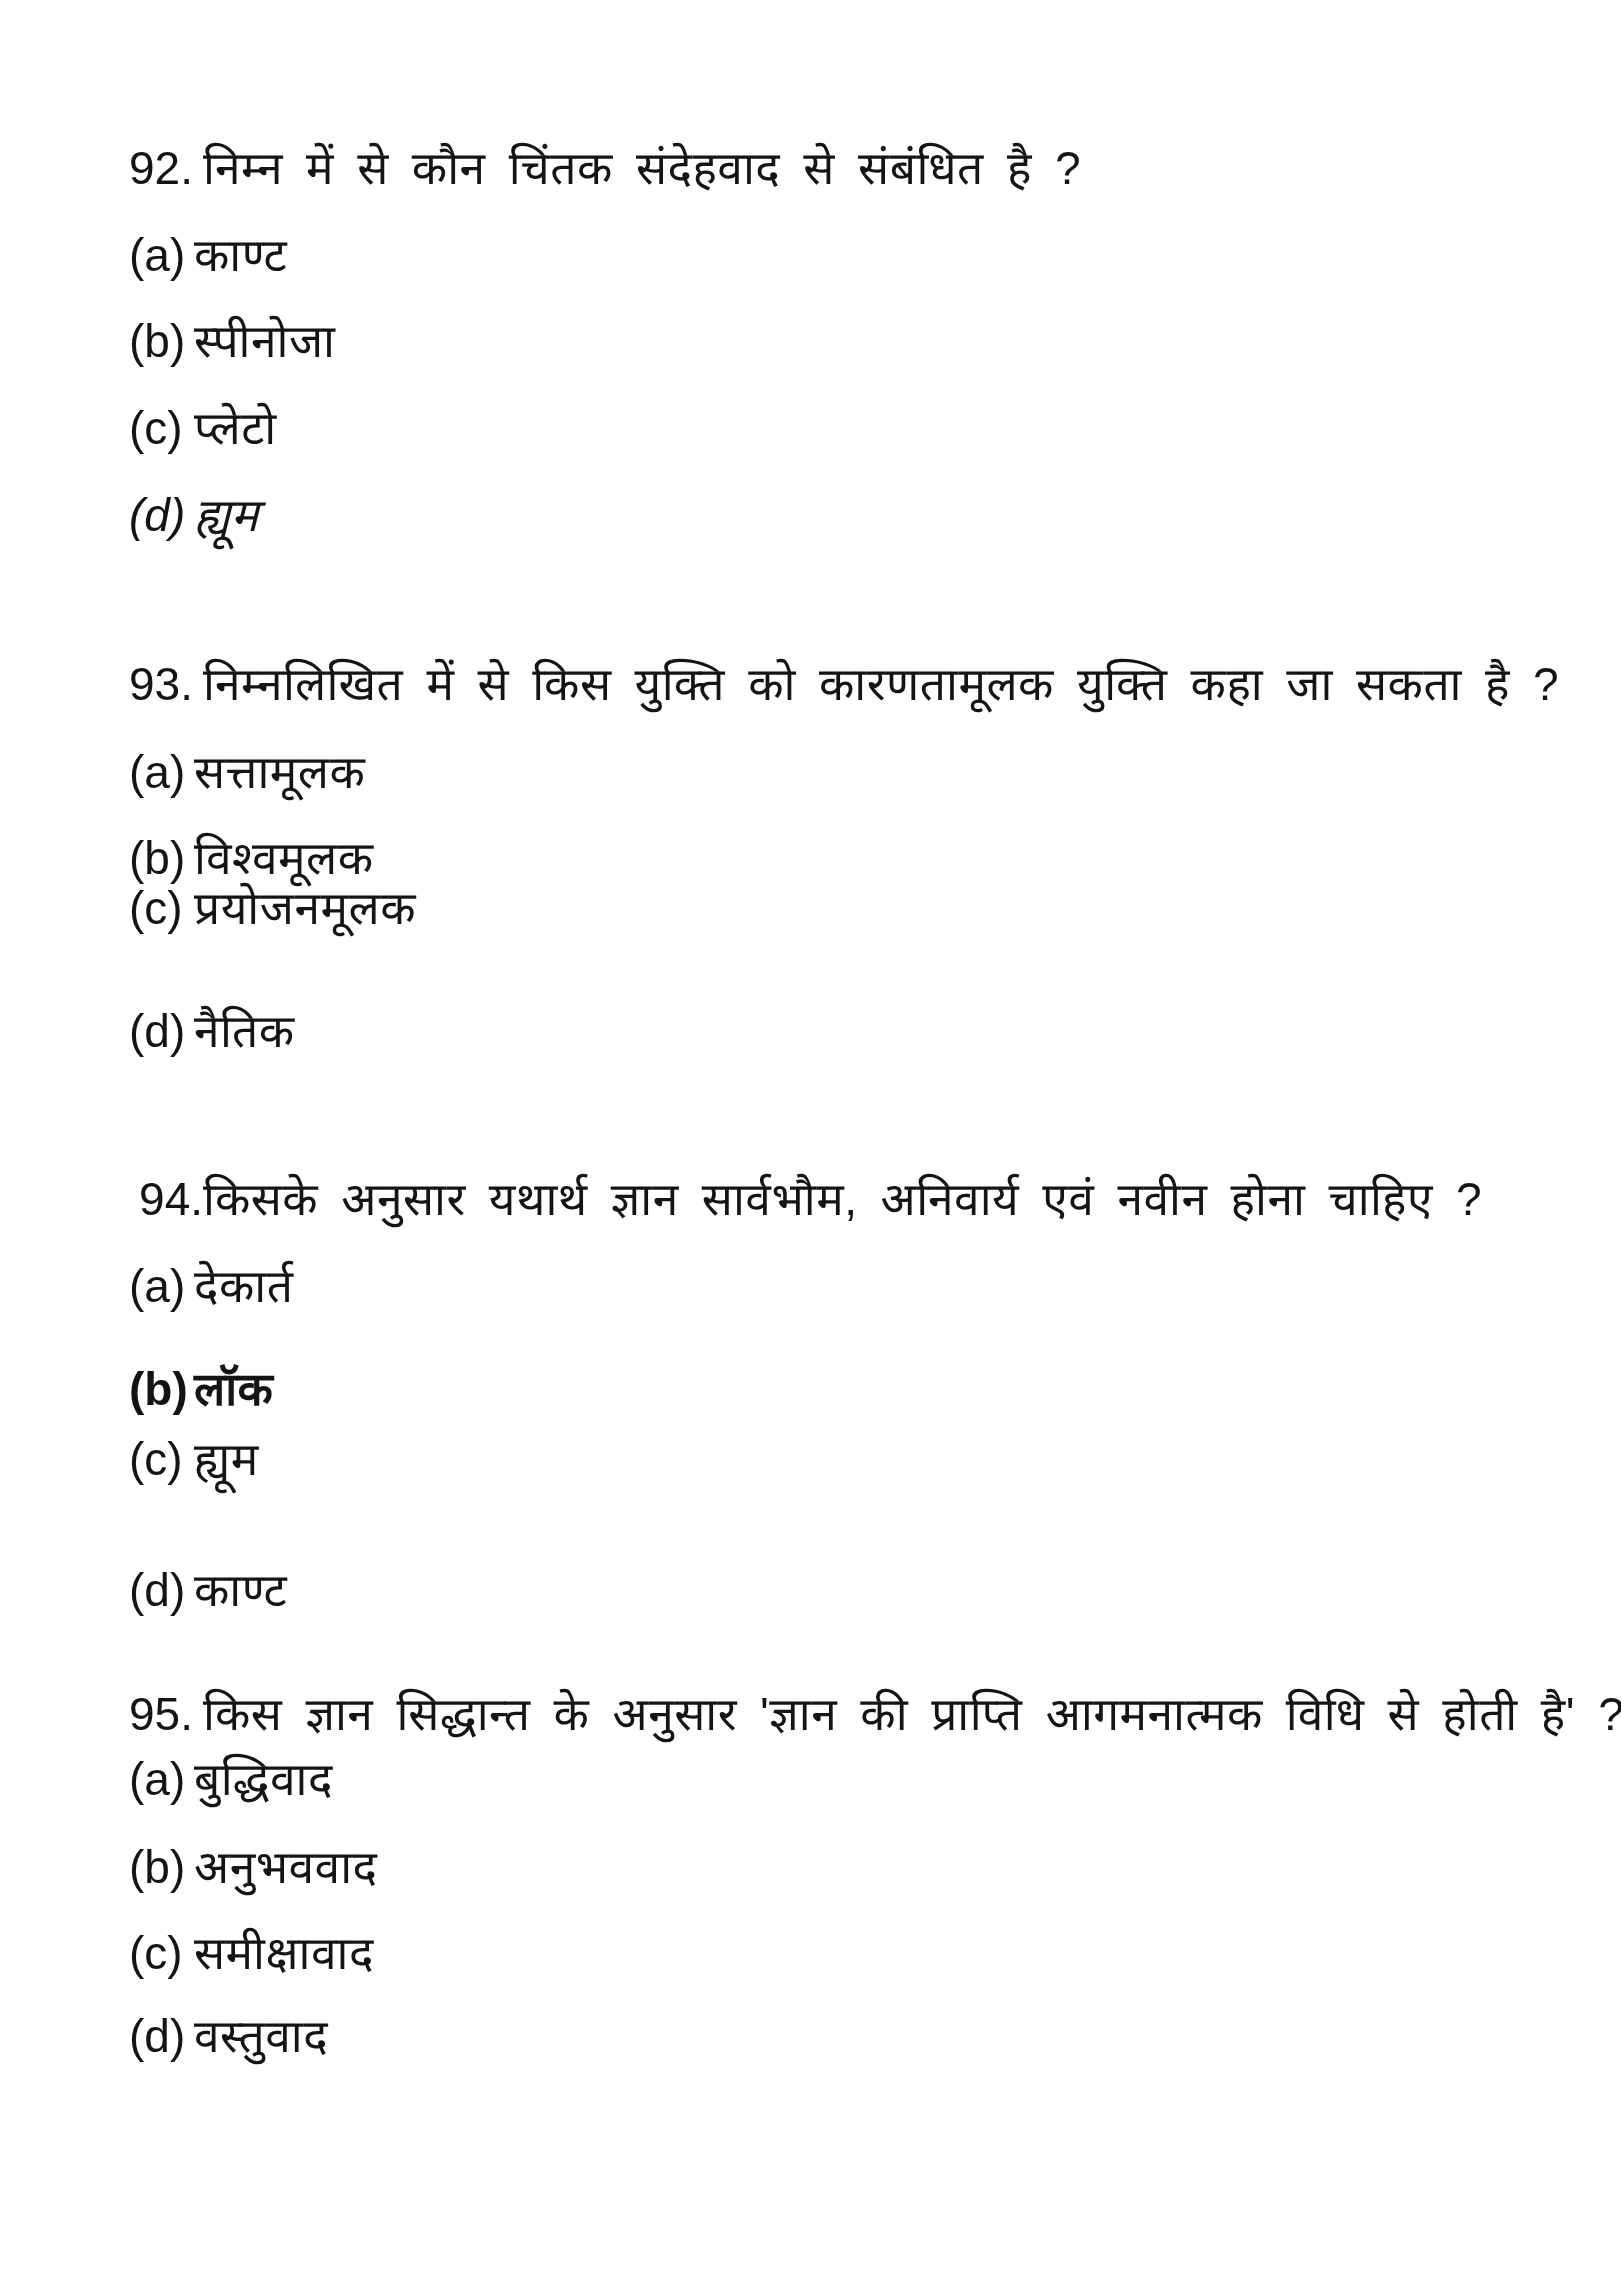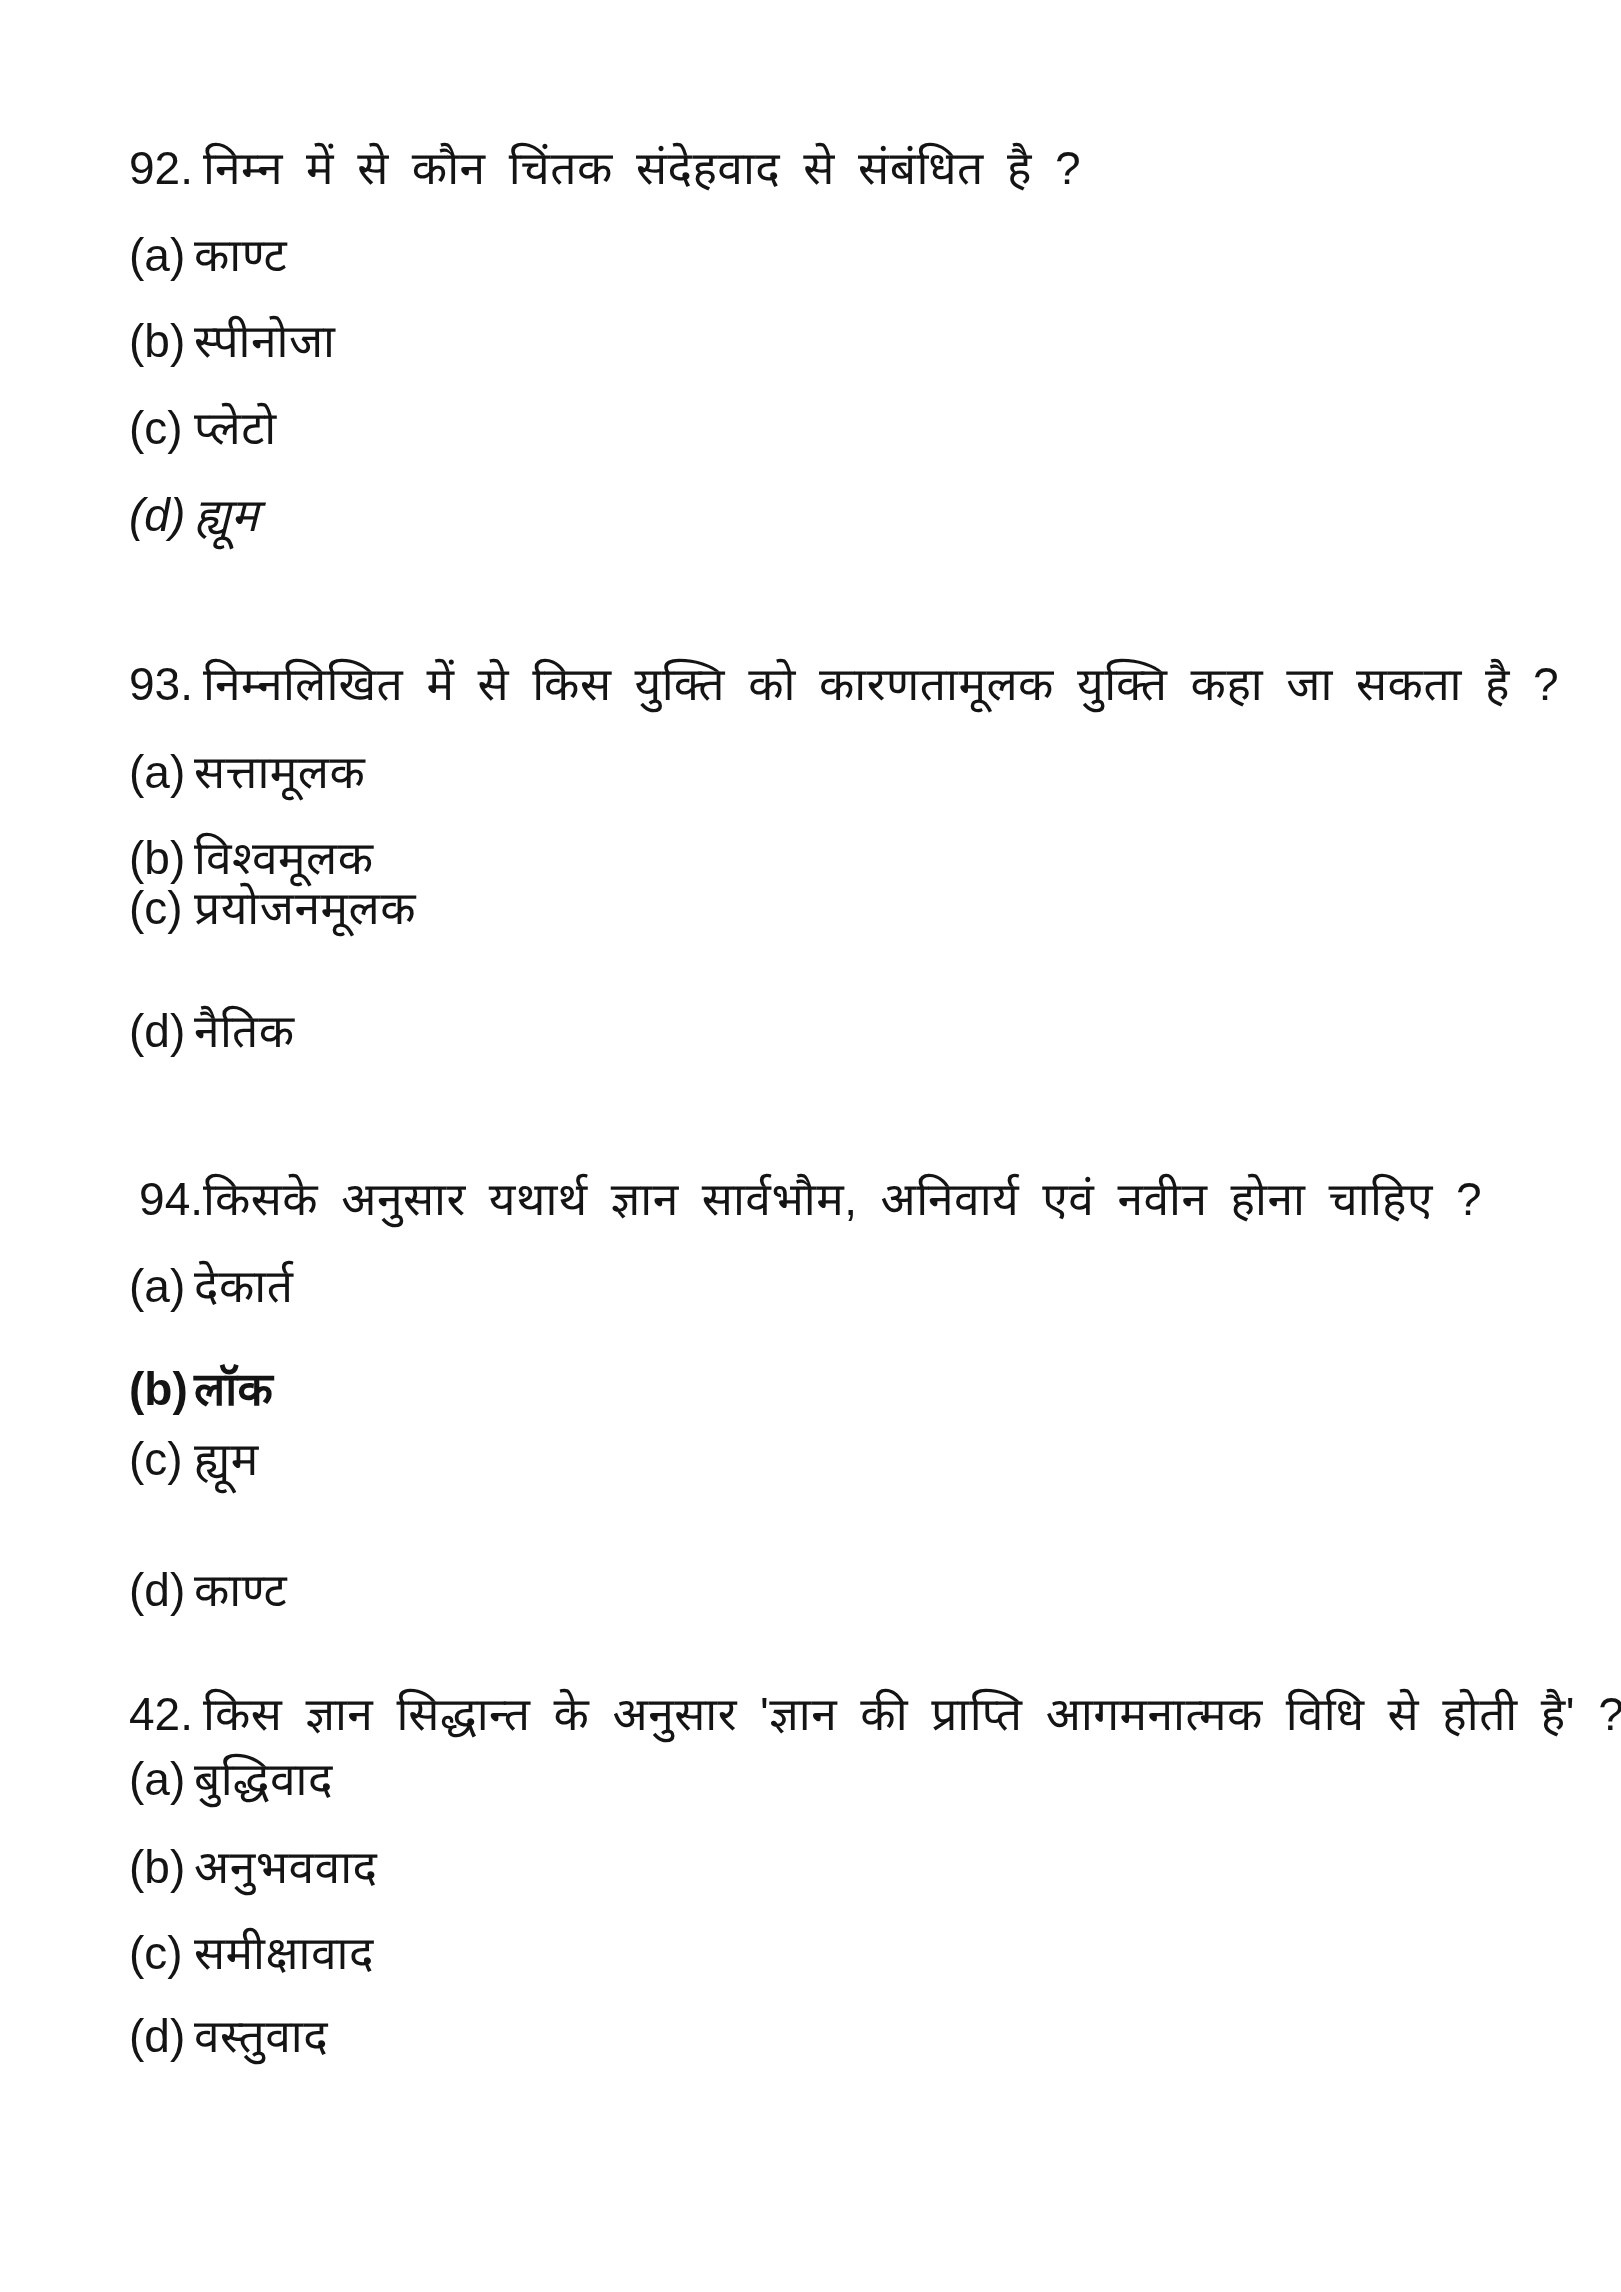--- a/index.html
+++ b/index.html
@@ -57,21 +57,21 @@
   <span class="opt-label">(b)</span><span class="otext">लॉक</span>
 </div>
 <div class="line" style="top:1442px;">
   <span class="opt-label">(c)</span><span class="otext">ह्यूम</span>
 </div>
 <div class="line" style="top:1529px;margin-top:44px;">
   <span class="opt-label">(d)</span><span class="otext">काण्ट</span>
 </div>
 
 <div class="line" style="top:1697px;">
-  <span class="num">42.</span><span class="qtext">किस ज्ञान सिद्धान्त के अनुसार 'ज्ञान की प्राप्ति आगमनात्मक विधि से होती है' ?</span>
+  <span class="num">95.</span><span class="qtext">किस ज्ञान सिद्धान्त के अनुसार 'ज्ञान की प्राप्ति आगमनात्मक विधि से होती है' ?</span>
 </div>
 <div class="line" style="top:1762px;">
   <span class="opt-label">(a)</span><span class="otext">बुद्धिवाद</span>
 </div>
 <div class="line" style="top:1850px;">
   <span class="opt-label">(b)</span><span class="otext">अनुभववाद</span>
 </div>
 <div class="line" style="top:1936px;">
   <span class="opt-label">(c)</span><span class="otext">समीक्षावाद</span>
 </div>

